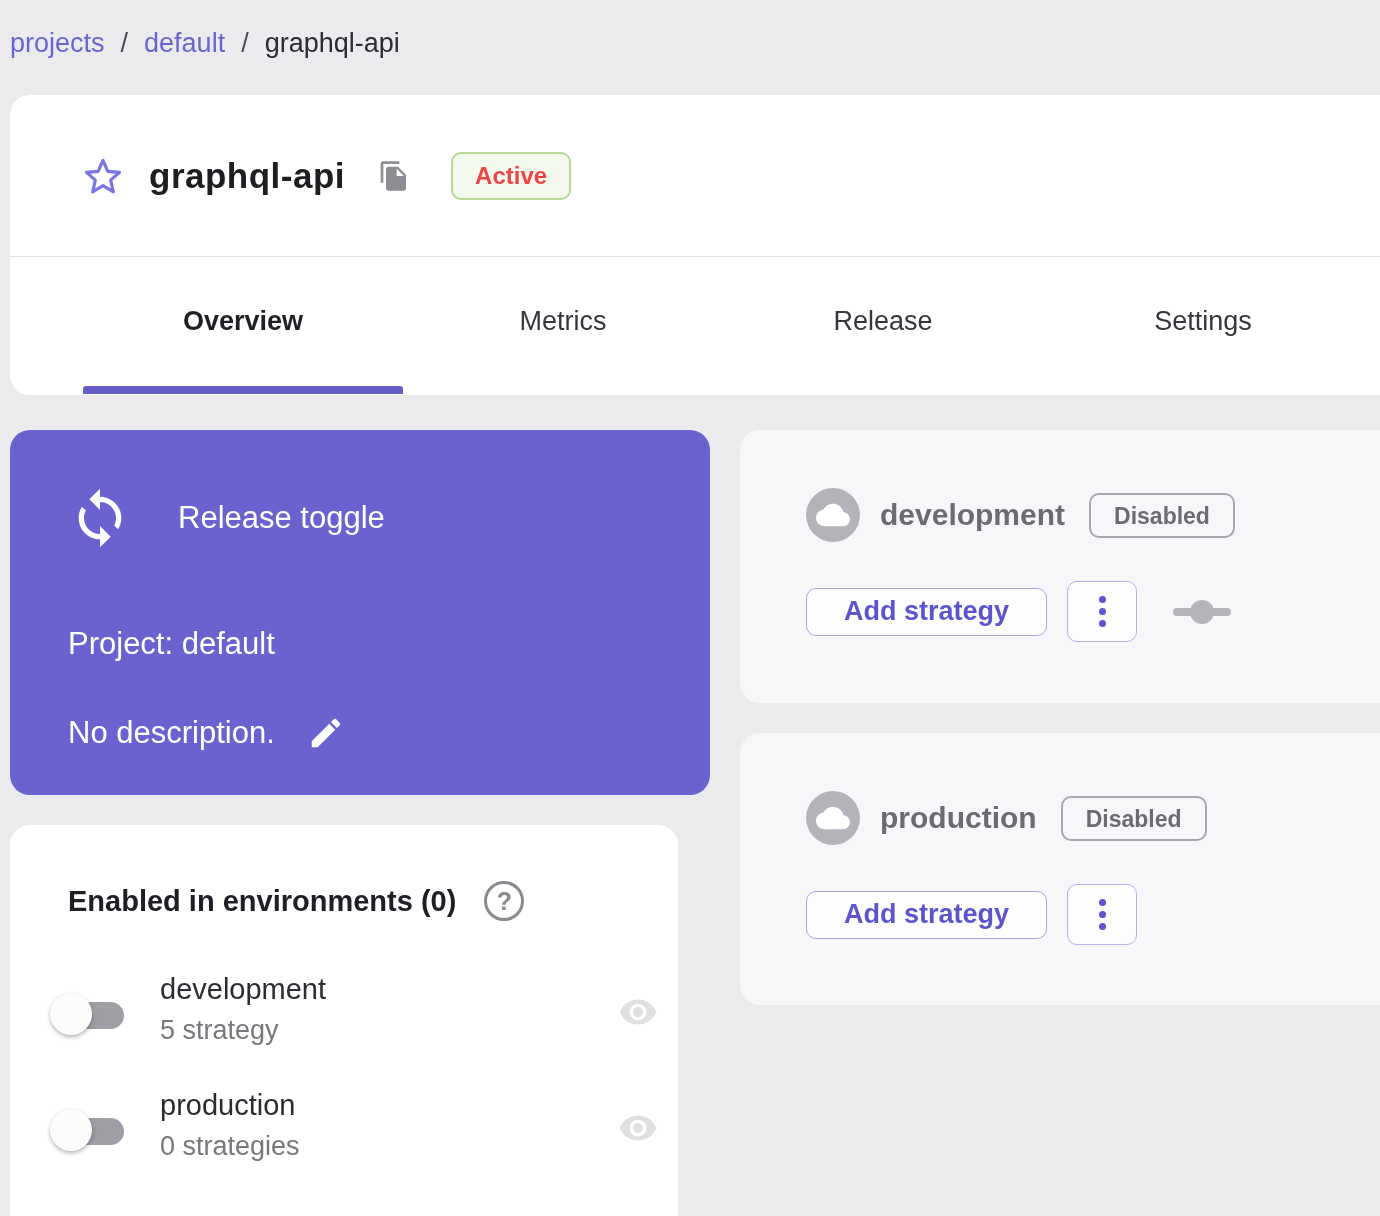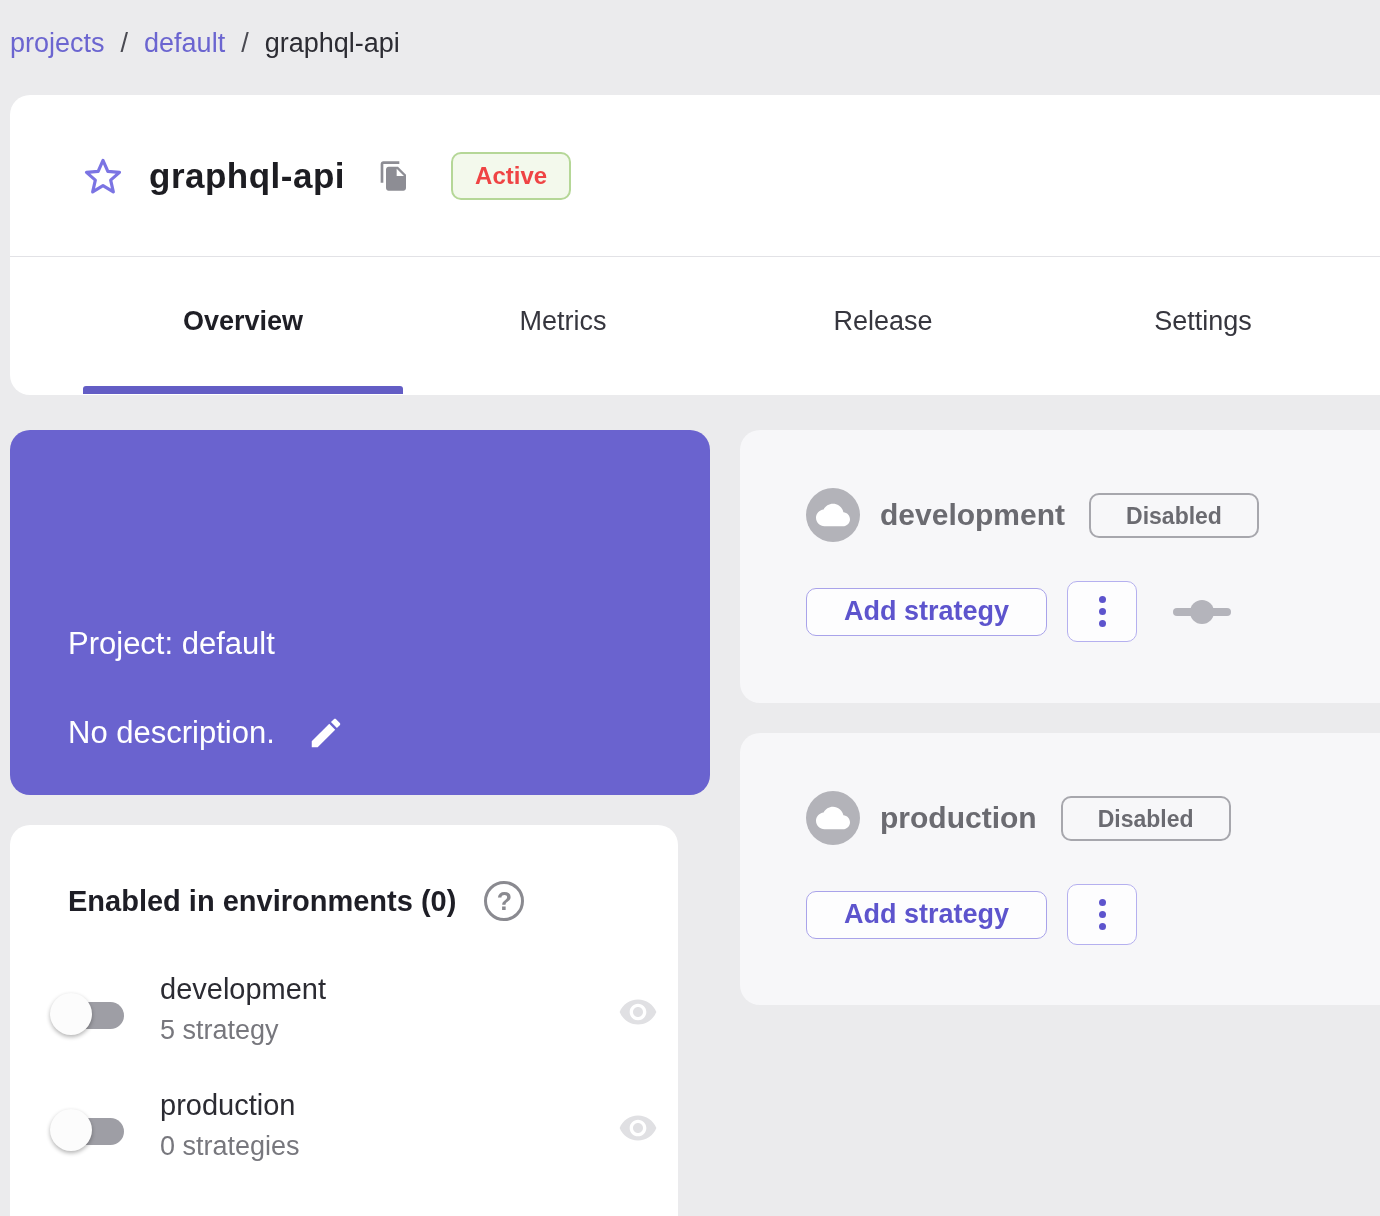--- a/index.html
+++ b/index.html
@@ -87,21 +87,21 @@
   }
   .env-card.dev { top:430px; height:273px; }
   .env-card.prod { top:733px; height:272px; }
   .env-card .head { position:absolute; left:66px; top:58px; display:flex; align-items:center; gap:20px; }
   .env-avatar {
     width:54px; height:54px; border-radius:50%; background:#b3b3b9;
     display:flex; align-items:center; justify-content:center;
   }
   .env-card-name { font-size:30px; font-weight:600; color:#6b6b71; }
   .disabled-badge {
-    margin-left:4px; height:45px; padding:0 35px; line-height:42px;
+    margin-left:4px; height:45px; padding:0 23px; line-height:42px;
     border:2px solid #a7a7ad; border-radius:10px;
     font-size:23px; font-weight:bold; color:#6b6b71;
   }
   .env-card .actions { position:absolute; left:66px; top:151px; display:flex; align-items:center; gap:20px; }
   .add-strategy-btn {
     width:241px; height:48px; background:#fdfdfe;
     border:1.5px solid #a9a3ea; border-radius:10px;
     font-family:"Liberation Sans", sans-serif;
     font-size:27px; font-weight:bold; color:#5d54cd; cursor:pointer;
   }
@@ -144,20 +144,26 @@
     <div class="tabs">
       <button class="tab active">Overview</button>
       <button class="tab">Metrics</button>
       <button class="tab">Release</button>
       <button class="tab">Settings</button>
       <div class="tab-indicator" style="background:#635dc5;"></div>
     </div>
   </section>
 
   <section class="toggle-card" style="background:#6a63cf;">
+    <div class="type-row">
+      <svg width="64" height="64" viewBox="0 0 24 24">
+        <path fill="#ffffff" d="M12 4V1L8 5l4 4V6c3.31 0 6 2.69 6 6 0 1.01-.25 1.97-.7 2.8l1.46 1.46C19.54 15.03 20 13.57 20 12c0-4.42-3.58-8-8-8zm0 14c-3.31 0-6-2.69-6-6 0-1.01.25-1.97.7-2.8L5.24 7.74C4.46 8.97 4 10.43 4 12c0 4.42 3.58 8 8 8v3l4-4-4-4v3z"></path>
+      </svg>
+      <span class="type-label">Release toggle</span>
+    </div>
     <div class="project-label">Project: default</div>
     <div class="desc-row">
       <span class="desc-label">No description.</span>
       <button class="edit-btn">
         <svg width="38" height="38" viewBox="0 0 24 24">
           <path fill="#ffffff" d="M3 17.25V21h3.75L17.81 9.94l-3.75-3.75L3 17.25zM20.71 7.04c.39-.39.39-1.02 0-1.41l-2.34-2.34c-.39-.39-1.02-.39-1.41 0l-1.83 1.83 3.75 3.75 1.83-1.83z"></path>
         </svg>
       </button>
     </div>
   </section>

